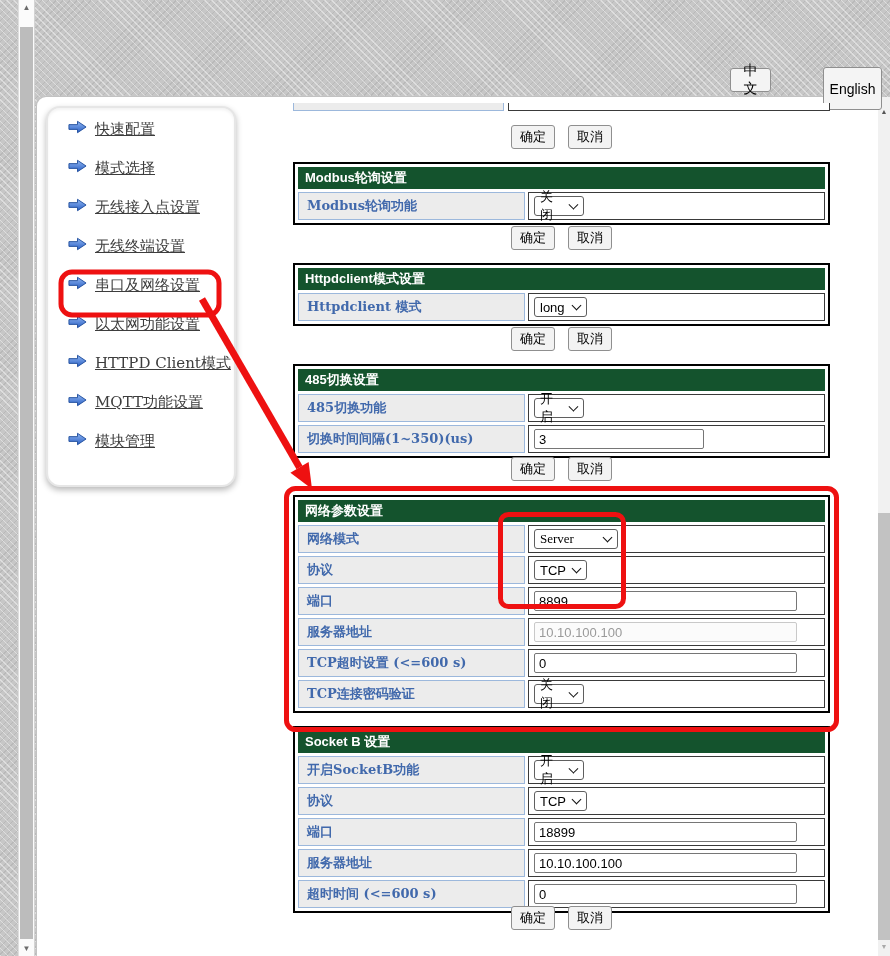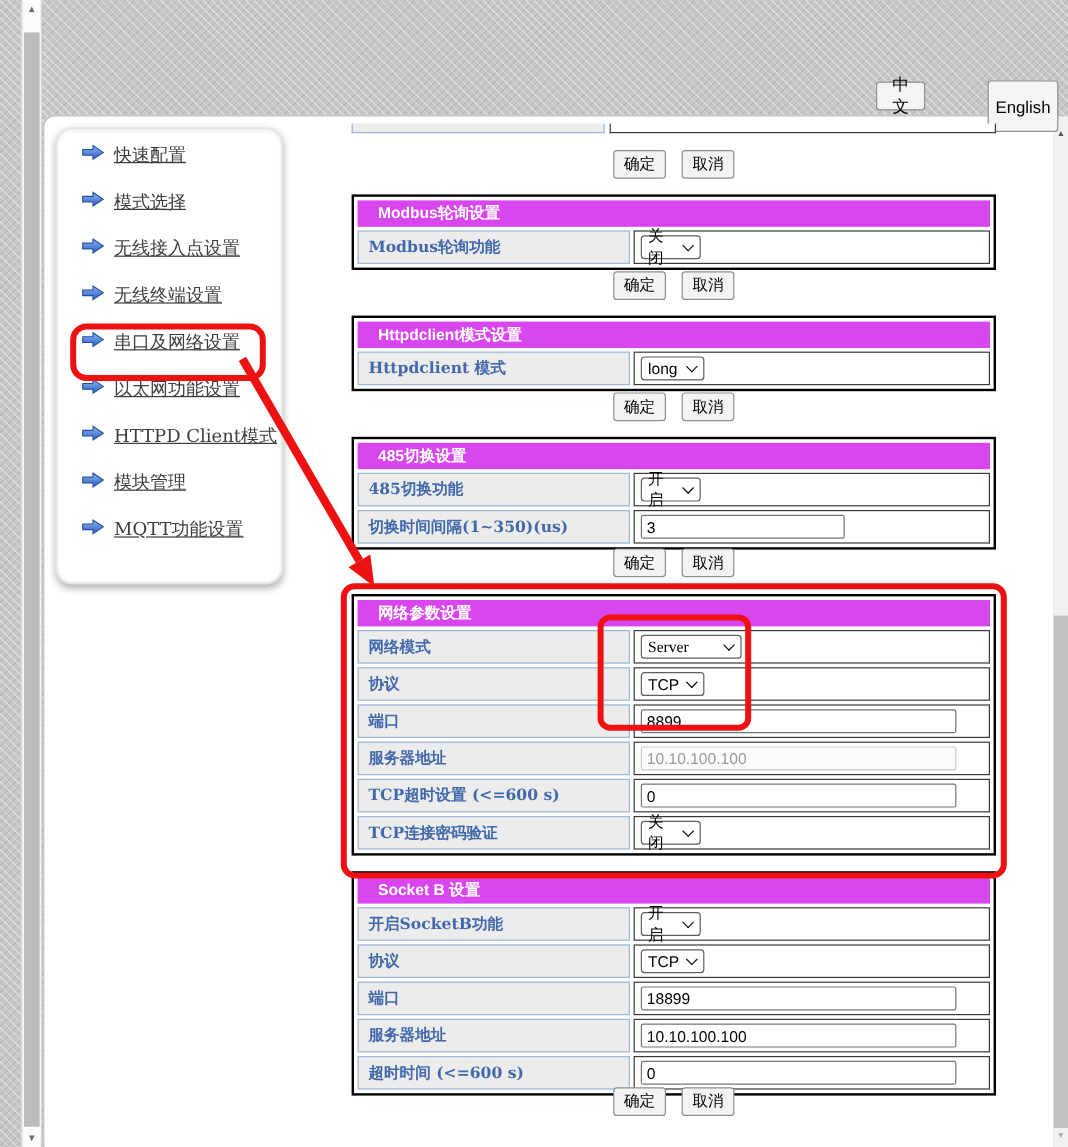--- a/index.html
+++ b/index.html
@@ -52,22 +52,22 @@
   .sliver-l{width:209px;background:#ececec;border:1px solid #9cb8dc;border-top:none;}
   .sliver-r{flex:1;background:#fff;border:1px solid #3a3a3a;border-top:none;}
 
   .btnrow{display:flex;justify-content:center;gap:13px;height:24px;}
   .btn{background:#f3f3f3;border:1px solid #8f8f8f;border-radius:3px;
     font:13px "Liberation Sans",sans-serif;color:#000;padding:0 8px;height:24px;min-width:41px;
     box-sizing:border-box;cursor:pointer;}
 
   table.stable{width:537px;border:2px solid #000;border-collapse:separate;border-spacing:3px;
     box-sizing:border-box;background:#fff;}
-  td.hd{background:#d946ef;color:#fff;font:bold 13px "Liberation Sans",sans-serif;
-    padding:2px 17px;height:16px;}
+  td.hd{background:#14532d;color:#fff;font:bold 13px "Liberation Sans",sans-serif;
+    padding:2px 7px;height:16px;}
   td.lab{width:209px;background:#ececec;border:1px solid #9cb8dc;color:#4169ac;
     font:bold 13px "DejaVu Serif",serif;padding:2px 8px;height:22px;}
   td.val{background:#fff;border:1px solid #3a3a3a;padding:2px 5px;}
 
   
   .sel{display:inline-flex;align-items:center;justify-content:space-between;height:20px;
     border:1px solid #5f5f5f;border-radius:3px;background:#fff;
     font:13px "Liberation Sans",sans-serif;color:#000;padding:0 5px 0 5px;box-sizing:border-box;
     vertical-align:middle;cursor:pointer;}
   .sel .chev{width:6px;height:6px;border-right:1.7px solid #111;border-bottom:1.7px solid #111;
@@ -154,27 +154,27 @@
       <div class="menu-item">
         <svg width="19" height="14" viewBox="0 0 20 14">
             <path d="M1 4.5 H10 V1 L19 7 L10 13 V9.5 H1 Z" fill="url(#ag)" stroke="#23509e" stroke-width="1"></path>
           </svg>
         <span class="menu-label">HTTPD Client模式</span>
       </div>
       <div class="menu-item">
         <svg width="19" height="14" viewBox="0 0 20 14">
             <path d="M1 4.5 H10 V1 L19 7 L10 13 V9.5 H1 Z" fill="url(#ag)" stroke="#23509e" stroke-width="1"></path>
           </svg>
+        <span class="menu-label">MQTT功能设置</span>
+      </div>
+      <div class="menu-item">
+        <svg width="19" height="14" viewBox="0 0 20 14">
+            <path d="M1 4.5 H10 V1 L19 7 L10 13 V9.5 H1 Z" fill="url(#ag)" stroke="#23509e" stroke-width="1"></path>
+          </svg>
         <span class="menu-label">模块管理</span>
-      </div>
-      <div class="menu-item">
-        <svg width="19" height="14" viewBox="0 0 20 14">
-            <path d="M1 4.5 H10 V1 L19 7 L10 13 V9.5 H1 Z" fill="url(#ag)" stroke="#23509e" stroke-width="1"></path>
-          </svg>
-        <span class="menu-label">MQTT功能设置</span>
       </div>
     </div>
   </div>
 
   <div class="content">
 
     <div class="blk sliver" style="top:6px">
       <div class="sliver-l"></div>
       <div class="sliver-r"></div>
     </div>

